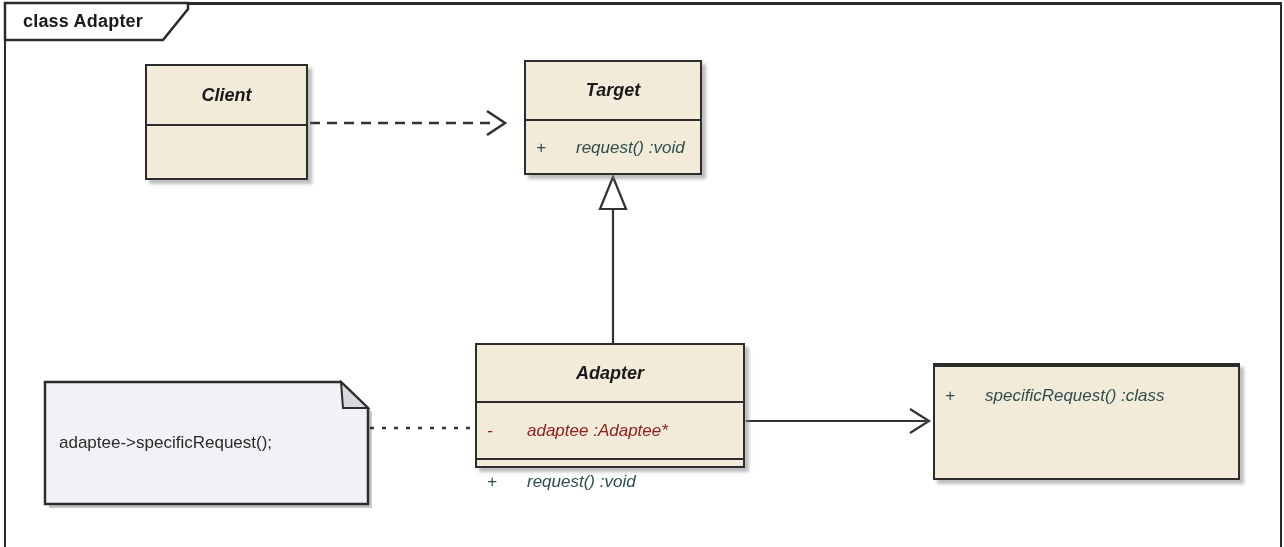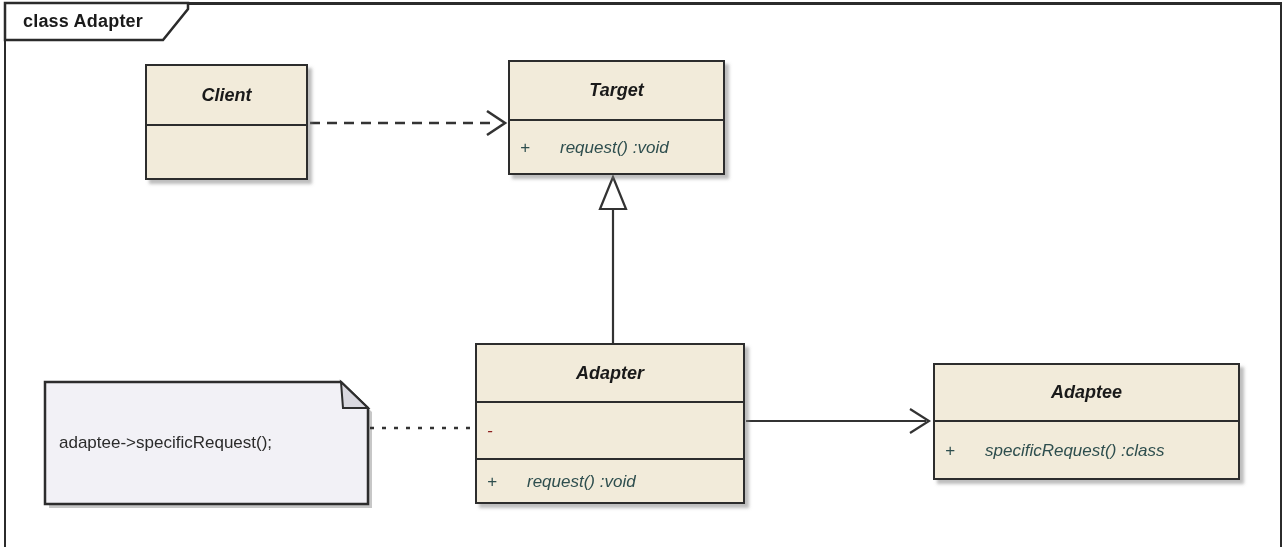--- a/index.html
+++ b/index.html
@@ -77,41 +77,41 @@
     </g>
   </svg>
 
   <div class="tab-label">class Adapter</div>
 
   <div class="uml-class" style="left:145px;top:64px;width:163px;height:116px">
     <div class="cls-title" style="height:58px">Client</div>
     <div class="compartment" style="height:56px"></div>
   </div>
 
-  <div class="uml-class" style="left:508px;top:60px;width:217px;height:115px">
+  <div class="uml-class" style="left:524px;top:60px;width:178px;height:115px">
     <div class="cls-title" style="height:57px">Target</div>
     <div class="compartment member op" style="height:56px">
       <span class="vis">+</span>
       <span class="sig">request() :void</span>
     </div>
   </div>
 
-  <div class="uml-class" style="left:475px;top:343px;width:270px;height:161px">
+  <div class="uml-class" style="left:475px;top:343px;width:270px;height:125px">
     <div class="cls-title" style="height:56px">Adapter</div>
     <div class="compartment member attr" style="height:57px">
       <span class="vis">-</span>
+      <span class="sig">adaptee :Adaptee*</span>
     </div>
     <div class="compartment member op" style="height:46px">
       <span class="vis">+</span>
       <span class="sig">request() :void</span>
     </div>
   </div>
 
   <div class="uml-class" style="left:933px;top:363px;width:307px;height:117px">
-    <div class="cls-title" style="height:55px">Adaptee</div>
     <div class="compartment member op" style="height:60px">
       <span class="vis">+</span>
       <span class="sig">specificRequest() :class</span>
     </div>
   </div>
 
   <div class="note-text">adaptee-&gt;specificRequest();</div>
 
 </div>
 

